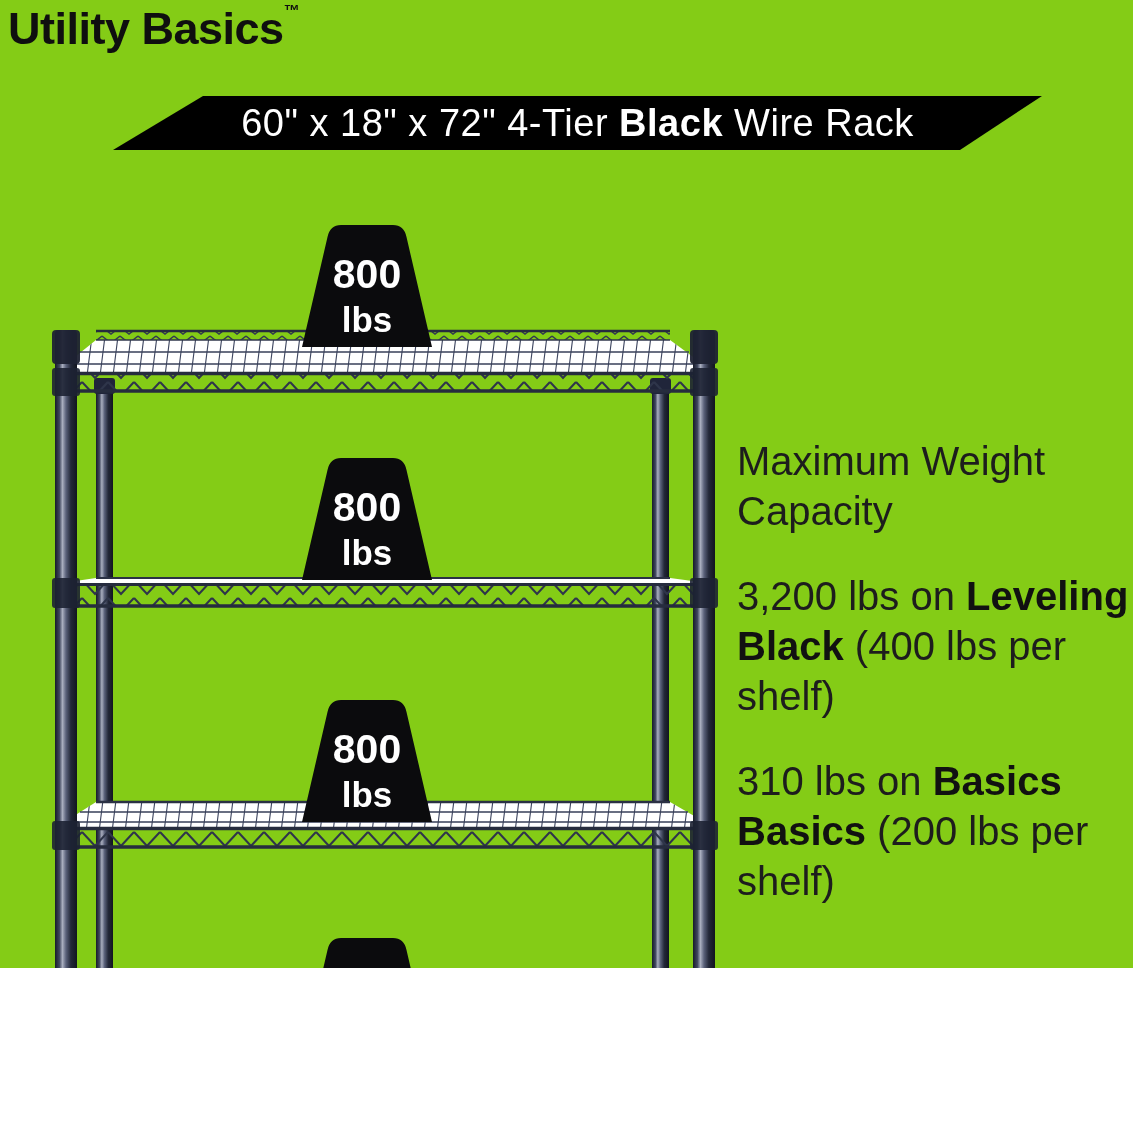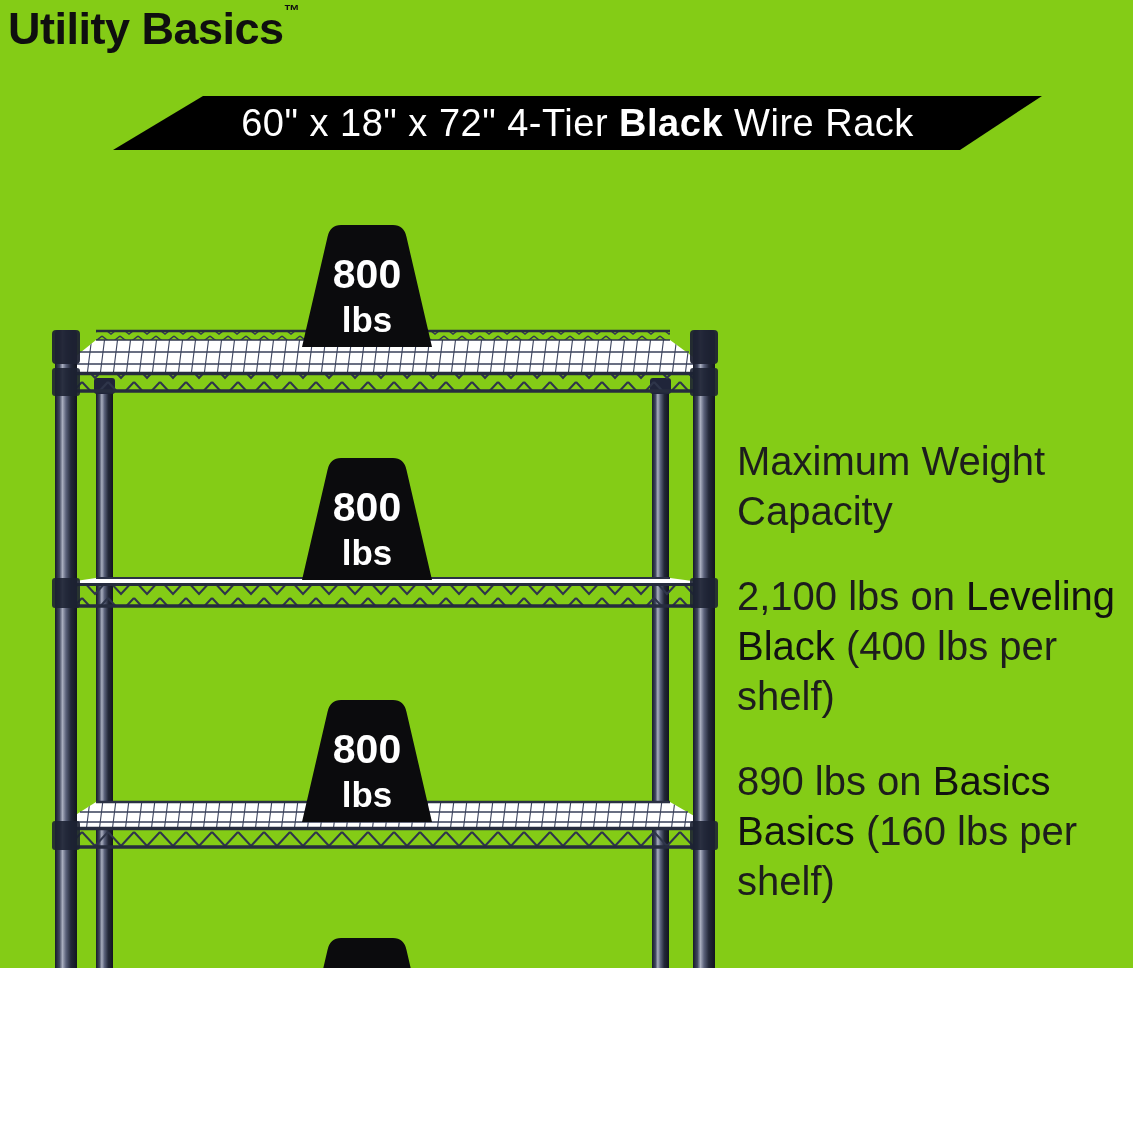--- a/index.html
+++ b/index.html
@@ -19,21 +19,21 @@
     clip-path:polygon(90px 0,929px 0,847px 100%,0 100%);
     display:flex;align-items:center;justify-content:center;
   }
   .banner .txt{
     color:#fff;font-size:38px;font-weight:400;white-space:pre;letter-spacing:0.5px;
   }
   .banner .txt b{font-weight:700;}
   
   .info{position:absolute;left:737px;top:436px;width:408px;font-size:40px;line-height:50px;}
   .info .blk{margin:0 0 35px 0;}
-  .info b{font-weight:400;color:#111;}
+  .info b{font-weight:700;color:#111;}
   
   .rack{position:absolute;left:30px;top:200px;width:700px;height:936px;}
   .wt-num{fill:#ffffff;font-size:41px;font-weight:700;font-family:"Liberation Sans",sans-serif;}
   .wt-unit{fill:#ffffff;font-size:35px;font-weight:700;font-family:"Liberation Sans",sans-serif;}
 </style>
 </head>
 <body>
 
 <div id="stage">
 
@@ -152,24 +152,24 @@
       <polygon points="667,908 681,908 678,932 670,932" fill="#141827"></polygon>
     </g>
   </svg>
 
   <div class="info">
     <div class="blk">
       <div>Maximum Weight</div>
       <div>Capacity</div>
     </div>
     <div class="blk">
-      <div><span>2,100 lbs on </span><b>Leveling</b></div>
+      <div><span>3,200 lbs on </span><b>Leveling</b></div>
       <div><b>Black</b><span> (400 lbs per</span></div>
       <div>shelf)</div>
     </div>
     <div class="blk">
-      <div><span>890 lbs on </span><b>Basics</b></div>
-      <div><b>Basics</b><span> (160 lbs per</span></div>
+      <div><span>310 lbs on </span><b>Basics</b></div>
+      <div><b>Basics</b><span> (200 lbs per</span></div>
       <div>shelf)</div>
     </div>
   </div>
 
 </div>
 
 </body></html>

